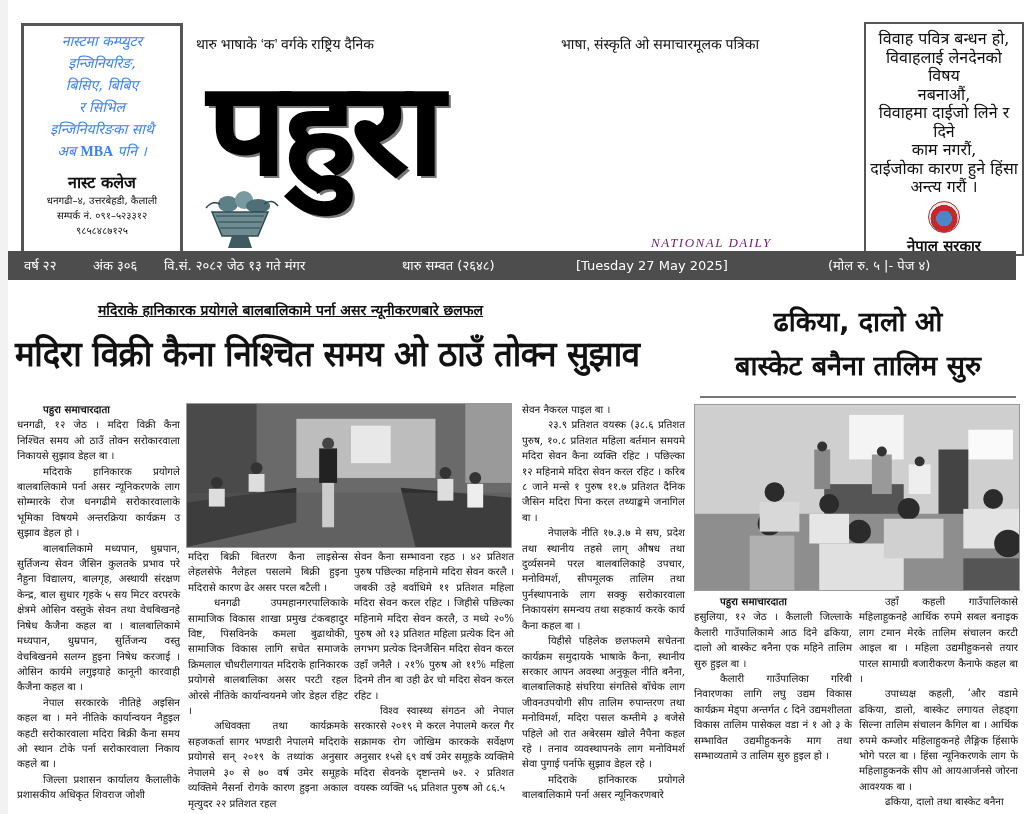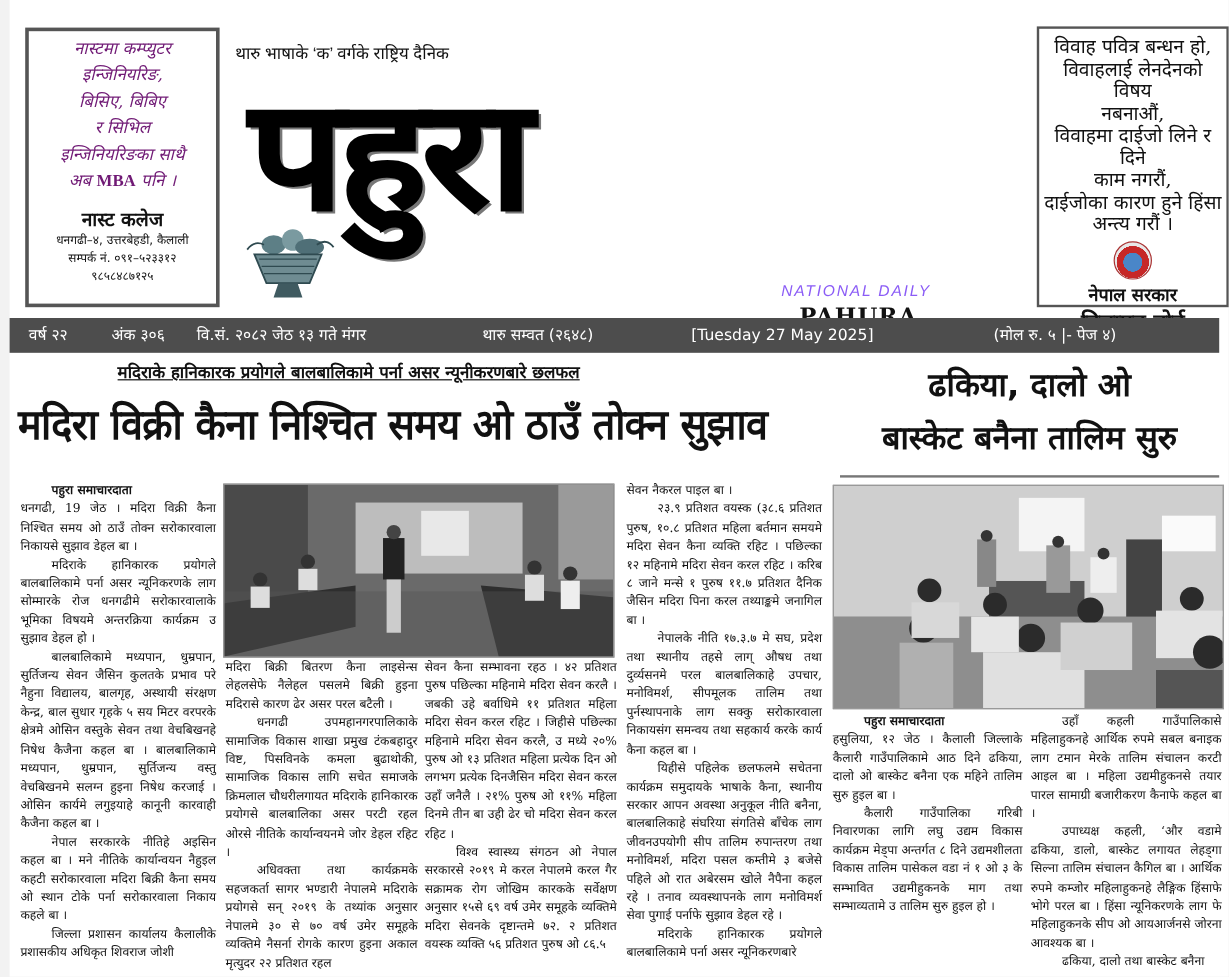--- a/index.html
+++ b/index.html
@@ -2,43 +2,43 @@
 <html><head>
 <meta charset="utf-8">
 <style>
   * { box-sizing: border-box; margin: 0; padding: 0; }
   html, body { width: 1024px; height: 814px; overflow: hidden; background: #f2f2f2; }
   body { font-family: "DejaVu Sans", sans-serif; color: #111; position: relative; }
   .page { position: absolute; left: 8px; top: 0; width: 1016px; height: 814px; background: #fff; }
 
   
   .ad-left { position: absolute; left: 13px; top: 23px; width: 162px; height: 233px; border: 3px solid #555; text-align: center; padding: 4px 3px; }
-  .ad-left .ital { font-family: "DejaVu Serif", serif; font-style: italic; font-size: 14px; line-height: 22px; color: #701a75; }
+  .ad-left .ital { font-family: "DejaVu Serif", serif; font-style: italic; font-size: 14px; line-height: 22px; color: #3b82f6; }
   .ad-left .ital b { font-style: normal; font-family: "Liberation Serif", serif; }
   .ad-left .college { font-weight: bold; font-size: 16px; margin-top: 8px; }
   .ad-left .addr { font-size: 10px; line-height: 15px; }
 
   .ad-right { position: absolute; left: 856px; top: 22px; width: 160px; height: 234px; border: 2px solid #555; text-align: center; padding: 6px 2px; }
   .ad-right .msg { font-size: 16px; line-height: 18.5px; font-family: "DejaVu Serif", serif; }
   .ad-right .emblem { width: 32px; height: 32px; margin: 4px auto 2px; border-radius: 50%; background: radial-gradient(circle at 50% 55%, #4a86c8 0 35%, #c62828 36% 60%, #e8e8e8 61%); border: 1px solid #a33; }
   .ad-right .gov { font-weight: bold; font-size: 15px; }
   .ad-right .board { font-weight: bold; font-size: 19px; }
 
   .tagline { position: absolute; top: 34px; font-size: 14px; font-family: "Liberation Sans", sans-serif; }
   .tagline.l { left: 188px; }
   .tagline.r { left: 553px; }
 
   .logo { position: absolute; left: 200px; top: 60px; width: 440px; height: 150px; font-family: "DejaVu Serif", serif; font-weight: bold; font-size: 138px; line-height: 150px; color: #000; letter-spacing: -4px;
           -webkit-text-stroke: 2px #000; text-shadow: 3px 3px 0 #777; transform: scaleY(0.92); transform-origin: top left; }
   .basket { position: absolute; left: 190px; top: 186px; width: 84px; height: 68px; }
   .pahura-en { position: absolute; left: 658px; top: 205px; font-family: "DejaVu Serif", serif; font-weight: bold; font-size: 19px; letter-spacing: 1px; margin-top: 48px; }
-  .daily-en { position: absolute; left: 643px; top: 235px; font-family: Liberation Sans, sans-serif; font-style: italic; font-size: 13px; letter-spacing: 1.5px; color: #8b5cf6; }
-
-  
-  .datebar { position: absolute; left: 8px; top: 265px; width: 1008px; height: 29px; background: #4d4d4d; color: #fff; font-size: 13px; line-height: 29px; }
+  .daily-en { position: absolute; left: 643px; top: 235px; font-family: Liberation Serif, serif; font-style: italic; font-size: 13px; letter-spacing: 1.5px; color: #701a75; }
+
+  
+  .datebar { position: absolute; left: 8px; top: 251px; width: 1008px; height: 29px; background: #4d4d4d; color: #fff; font-size: 13px; line-height: 29px; }
   .datebar span { position: absolute; white-space: nowrap; }
 
   
   .kicker { position: absolute; left: 98px; top: 300px; font-size: 14px; font-weight: bold; text-decoration: underline; white-space: nowrap; }
   .main-head { position: absolute; left: 15px; top: 329px; font-size: 35px; font-weight: bold; font-family: "DejaVu Sans", sans-serif; white-space: nowrap; letter-spacing: -0.5px; transform: scaleX(0.94); transform-origin: left; }
   .side-head { position: absolute; left: 700px; top: 300px; width: 316px; height: 98px; text-align: center; font-size: 27px; font-weight: bold; line-height: 44px; border-bottom: 2px solid #777; }
 
   
   .col { position: absolute; font-size: 10.2px; line-height: 15.4px; text-align: justify; font-family: "DejaVu Serif", serif; }
   .col p { text-indent: 26px; }
@@ -60,20 +60,21 @@
     <div class="ital">र सिभिल</div>
     <div class="ital">इन्जिनियरिङका साथै</div>
     <div class="ital"><span>अब</span> <b>MBA</b> <span>पनि ।</span></div>
     <div class="college">नास्ट कलेज</div>
     <div class="addr">धनगढी–४, उत्तरबेहडी, कैलाली</div>
     <div class="addr">सम्पर्क नं. ०९१–५२३३१२</div>
     <div class="addr">९८५८४८७१२५</div>
   </div>
 
   <div class="tagline l">थारु भाषाके ‘क’ वर्गके राष्ट्रिय दैनिक</div>
+  <div class="tagline r">भाषा, संस्कृति ओ समाचारमूलक पत्रिका</div>
 
   <div class="logo">पहुरा</div>
   <div class="basket">
     <svg viewBox="0 0 84 68" width="84" height="68">
       <ellipse cx="30" cy="18" rx="10" ry="8" fill="#5d7f86"></ellipse>
       <ellipse cx="46" cy="14" rx="9" ry="9" fill="#7a9aa0"></ellipse>
       <ellipse cx="60" cy="20" rx="12" ry="7" fill="#4f6f77"></ellipse>
       <path d="M14 26 L70 26 L60 50 L24 50 Z" fill="#6f8c92" stroke="#2f4a50" stroke-width="1.5"></path>
       <path d="M18 30 L66 30 M20 36 L64 36 M22 42 L62 42" stroke="#2f4a50" stroke-width="1"></path>
       <path d="M34 50 L50 50 L54 62 L30 62 Z" fill="#3f5a60"></path>
@@ -109,21 +110,21 @@
 <div class="kicker">मदिराके हानिकारक प्रयोगले बालबालिकामे पर्ना असर न्यूनीकरणबारे छलफल</div>
 <div class="main-head">मदिरा विक्री कैना निश्चित समय ओ ठाउँ तोक्न सुझाव</div>
 
 <div class="side-head">
   <div>ढकिया, दालो ओ</div>
   <div>बास्केट बनैना तालिम सुरु</div>
 </div>
 
 <div class="col" style="left:17px; top:402px; width:163px;">
   <p class="byline">पहुरा समाचारदाता</p>
-  <p class="noind">धनगढी, 19 जेठ । मदिरा विक्री कैना निश्चित समय ओ ठाउँ तोक्न सरोकारवाला निकायसे सुझाव डेहल बा ।</p>
+  <p class="noind">धनगढी, १२ जेठ । मदिरा विक्री कैना निश्चित समय ओ ठाउँ तोक्न सरोकारवाला निकायसे सुझाव डेहल बा ।</p>
   <p>मदिराके हानिकारक प्रयोगले बालबालिकामे पर्ना असर न्यूनिकरणके लाग सोम्मारके रोज धनगढीमे सरोकारवालाके भूमिका विषयमे अन्तरक्रिया कार्यक्रम उ सुझाव डेहल हो ।</p>
   <p>बालबालिकामे मध्यपान, धुम्रपान, सुर्तिजन्य सेवन जैसिन कुलतके प्रभाव परे नैहुना विद्यालय, बालगृह, अस्थायी संरक्षण केन्द्र, बाल सुधार गृहके ५ सय मिटर वरपरके क्षेत्रमे ओसिन वस्तुके सेवन तथा वेचबिखनहे निषेध कैजैना कहल बा । बालबालिकामे मध्यपान, धुम्रपान, सुर्तिजन्य वस्तु वेचबिखनमे सलग्न हुइना निषेध करजाई । ओसिन कार्यमे लगुइयाहे कानूनी कारवाही कैजैना कहल बा ।</p>
   <p>नेपाल सरकारके नीतिहे अइसिन कहल बा । मने नीतिके कार्यान्वयन नैहुइल कहटी सरोकारवाला मदिरा बिक्री कैना समय ओ स्थान टोके पर्ना सरोकारवाला निकाय कहले बा ।</p>
   <p>जिल्ला प्रशासन कार्यालय कैलालीके प्रशासकीय अधिकृत शिवराज जोशी</p>
 </div>
 
 <div class="photo" style="left:186px; top:403px; width:326px; height:145px;">
   <svg viewBox="0 0 326 145" preserveAspectRatio="none">
     <rect width="326" height="145" fill="#6a6a6a"></rect>
     <rect x="110" y="15" width="140" height="60" fill="#bdbdbd"></rect>

